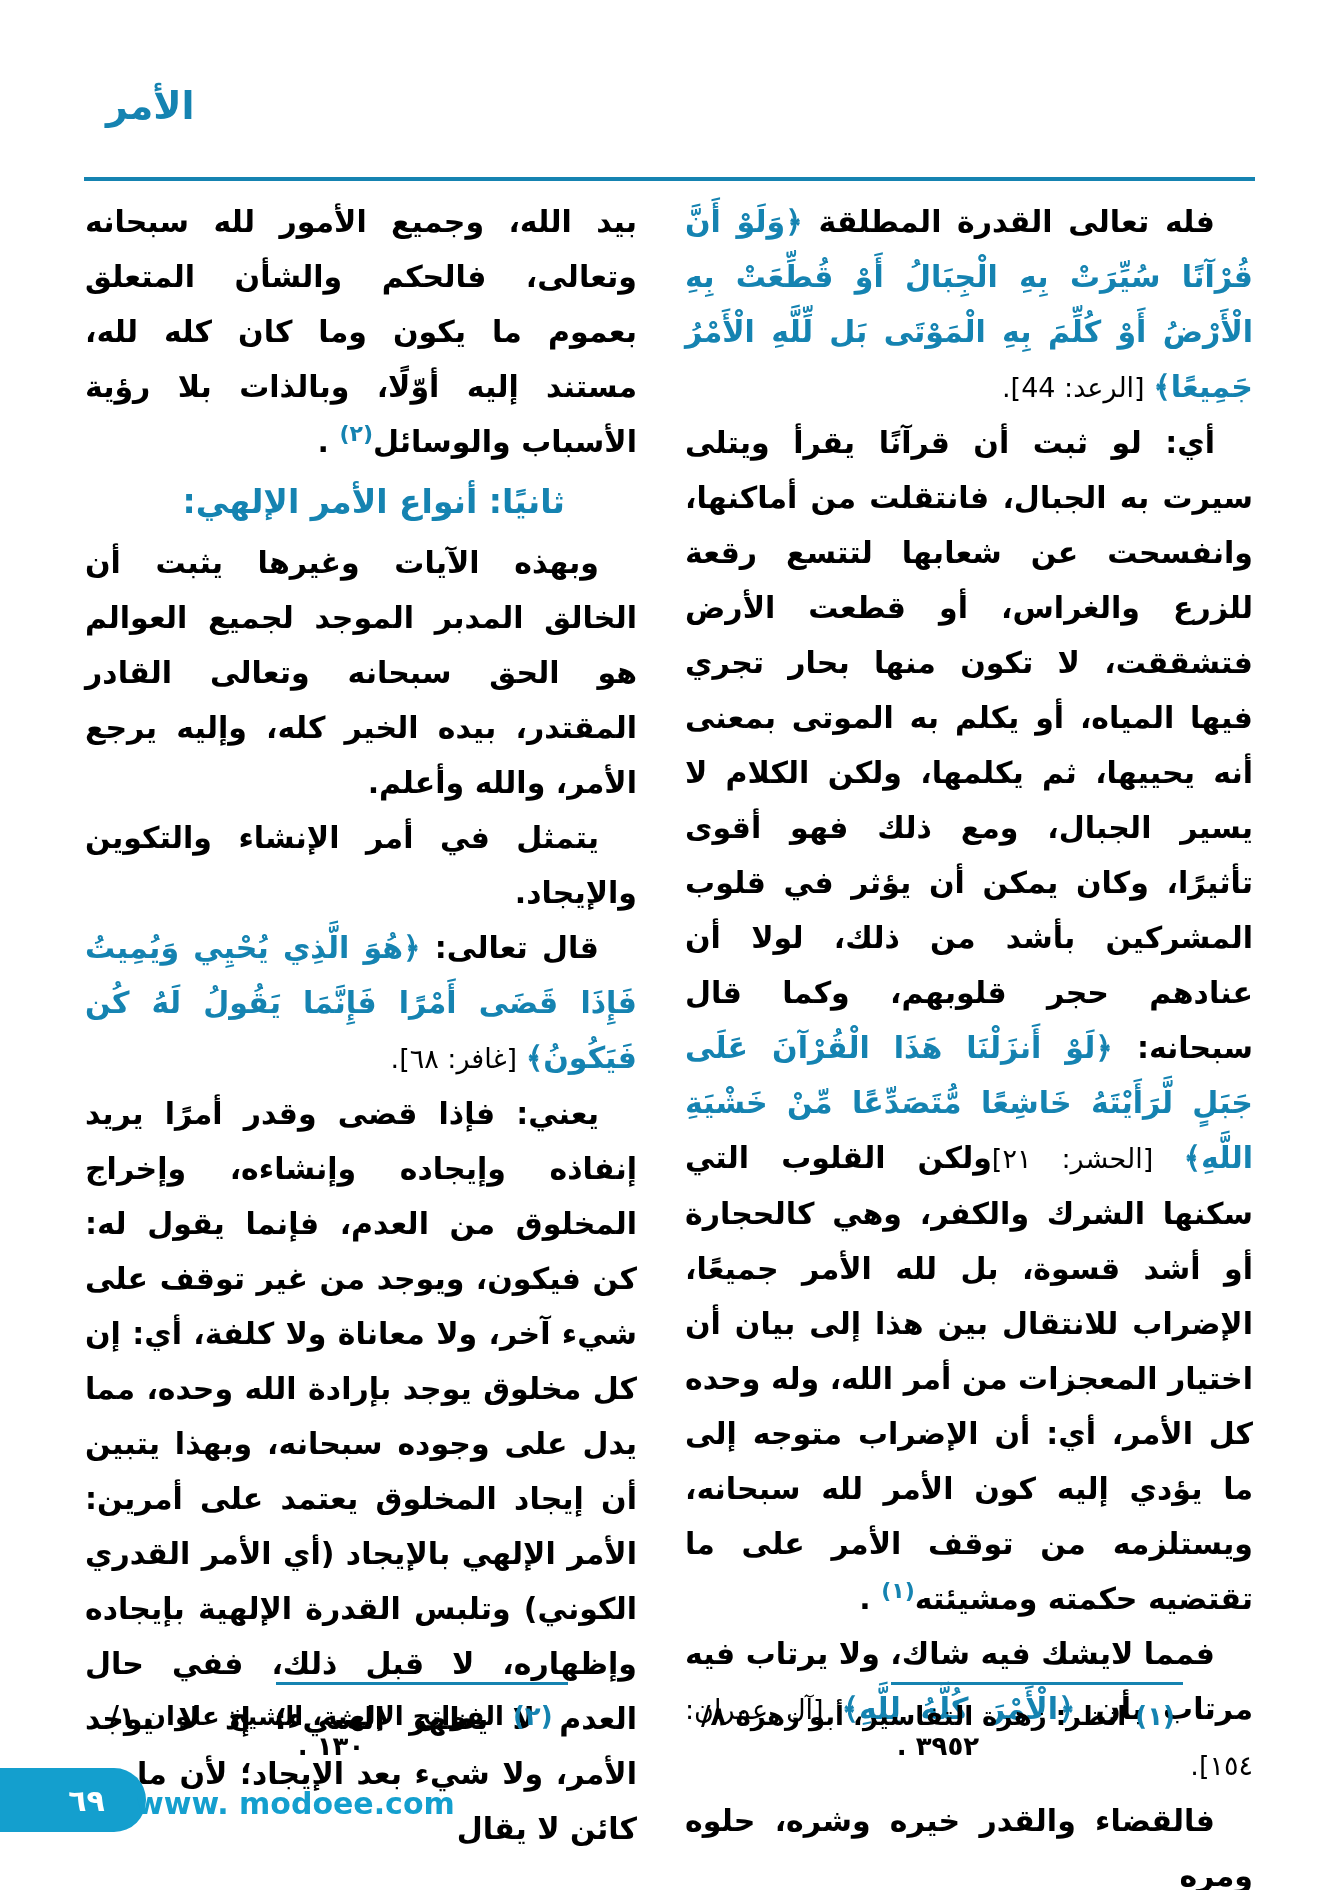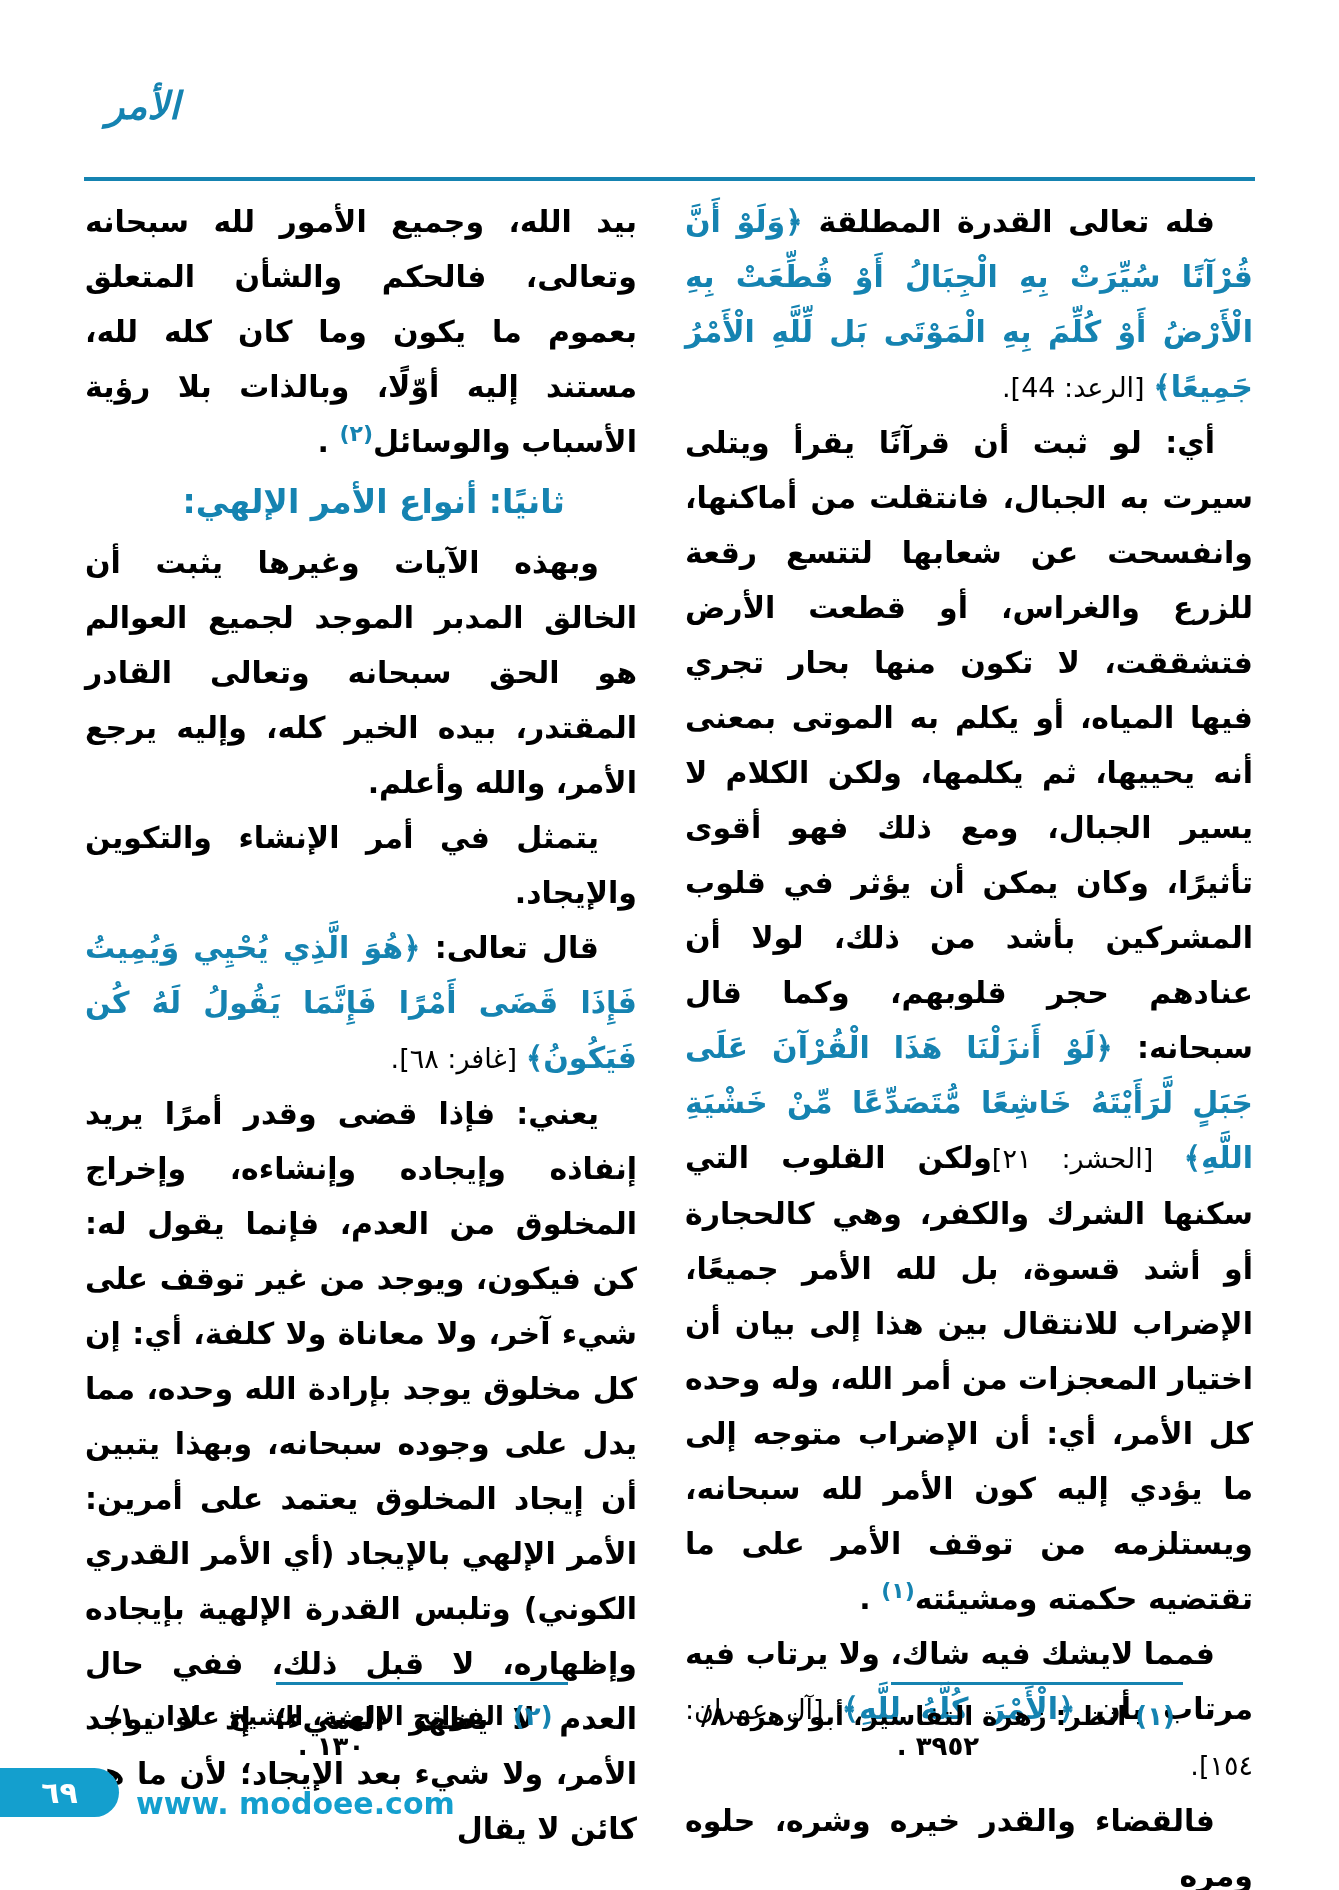--- a/index.html
+++ b/index.html
@@ -3,21 +3,21 @@
 <meta charset="utf-8">
 <style>
   html,body{margin:0;padding:0;background:#9a9a9a;}
   .page{
     width:1339px;height:1890px;background:#ffffff;position:relative;
     font-family:"DejaVu Sans",sans-serif;direction:rtl;overflow:hidden;
     margin:0 auto;
   }
   .header-title{
     position:absolute;top:84px;left:106px;color:var(--accent);
-    font-size:38px;font-weight:bold;font-style:italic;
+    font-size:38px;font-weight:bold;
   }
   .header-rule{
     position:absolute;top:177px;left:84px;width:1171px;height:4px;
     background:var(--accent);
   }
   .columns{
     position:absolute;top:194px;right:86px;width:1168px;
     display:flex;gap:48px;align-items:flex-start;
   }
   .col{
@@ -36,24 +36,24 @@
   .seg-r{font-weight:400;font-size:27px;}
   .seg-m{color:var(--accent);font-size:22px;vertical-align:super;line-height:0;}
   .seg-h{color:var(--accent);font-size:33px;}
   .footnote{position:absolute;top:1682px;font-size:26px;font-weight:bold;color:#000;}
   .fn-right{right:86px;width:568px;}
   .fn-left{left:86px;width:552px;}
   .footnote .fn-rule{height:3px;width:292px;background:var(--accent);margin:0 70px 16px 0;}
   .fn-line{padding-right:62px;text-align:center;}
   .fn-marker{color:var(--accent);}
   .footer-pill{
-    position:absolute;left:0;top:1768px;width:119px;height:49px;
+    position:absolute;left:0;top:1768px;width:119px;height:64px;
     background:var(--pill);border-radius:0 32px 32px 0;
     color:#fff;display:flex;align-items:center;justify-content:center;
-    font-size:30px;font-weight:bold;
+    font-size:30px;font-weight:bold;padding-left:27px;
   }
   .footer-url{
     position:absolute;left:136px;top:1786px;color:var(--pill);
     font-size:30px;font-weight:bold;direction:ltr;
   }
 </style>
 </head>
 <body>
 
 <div class="page">

